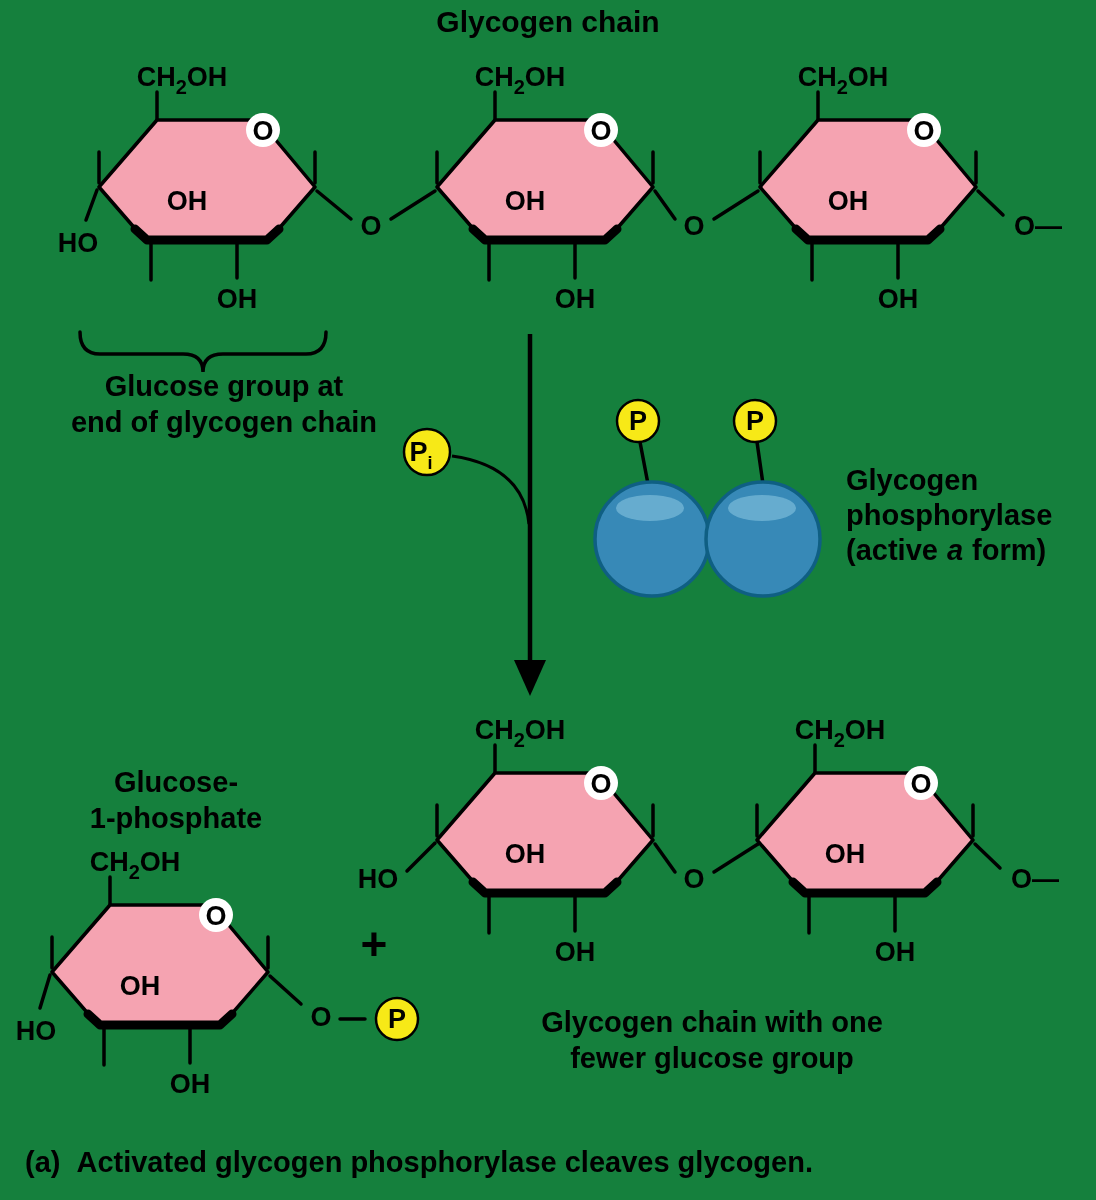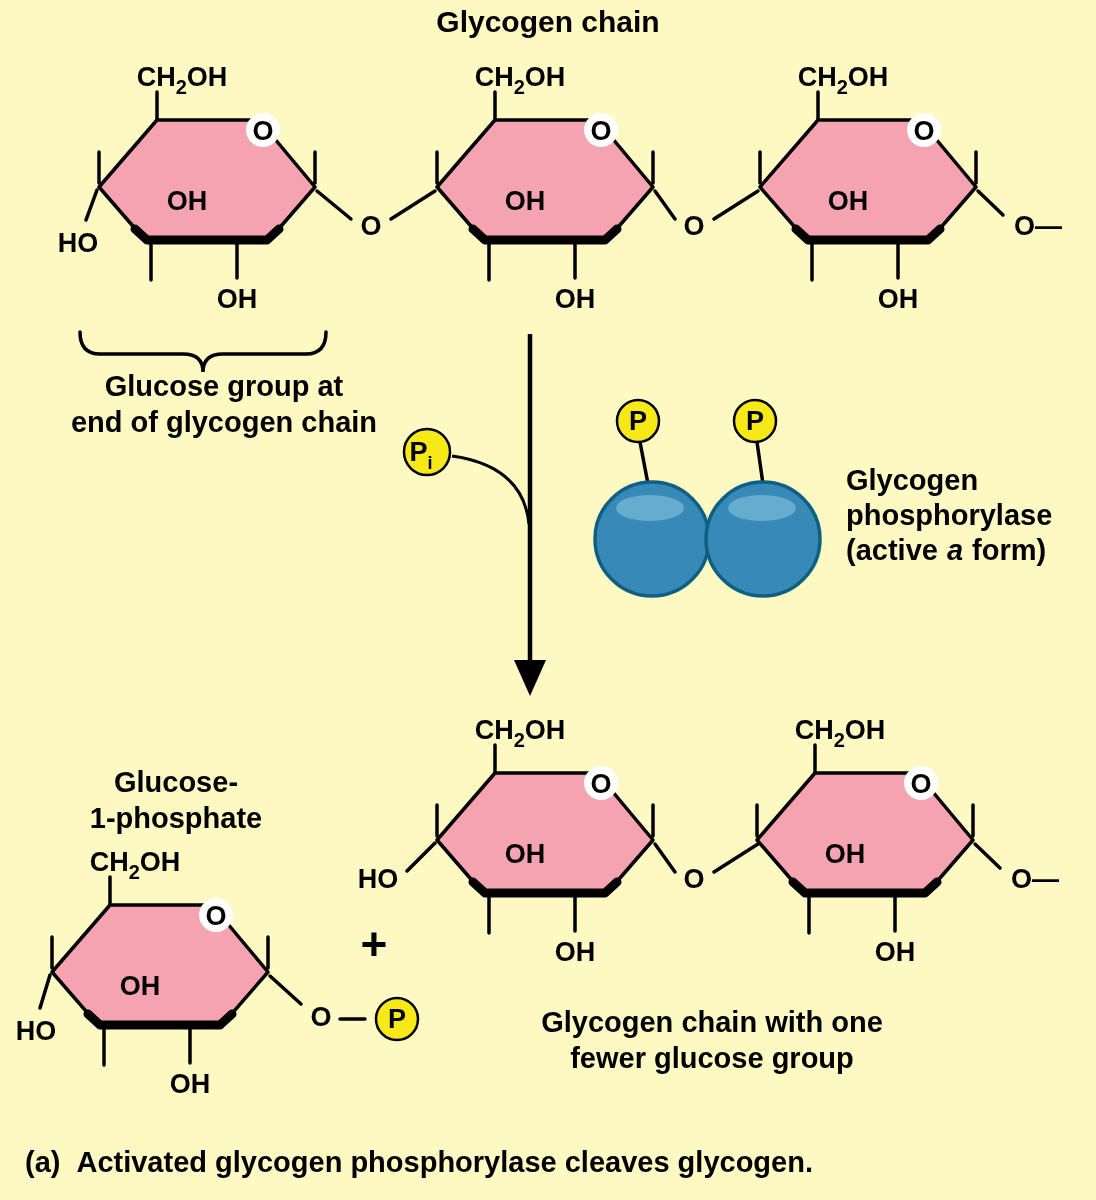--- a/index.html
+++ b/index.html
@@ -1,16 +1,16 @@
 <!DOCTYPE html>
 <html style="--ring-fill: #F5A3B1; --yellow: #F7E917; --enzyme-blue: #3789B7; --enzyme-blue-dark: #0F5F83; --enzyme-highlight: #6CB0D2;"><head>
 <meta charset="utf-8">
 <style>
   html,body{margin:0;padding:0;background:#ffffff;}
-  .stage{position:relative;width:1096px;height:1200px;background:#fef9c3;overflow:hidden;}
+  .stage{position:relative;width:1096px;height:1200px;background:#15803d;overflow:hidden;}
   svg{display:block;}
   :root{
     --ring-fill:#F5A3B1;
     --yellow:#F7E917;
     --enzyme-blue:#3789B7;
     --enzyme-blue-dark:#0F5F83;
     --enzyme-highlight:#6CB0D2;
   }
   .chem{font:700 27px "Liberation Sans",sans-serif;fill:#000;}
   .sub{font-size:20px;}

